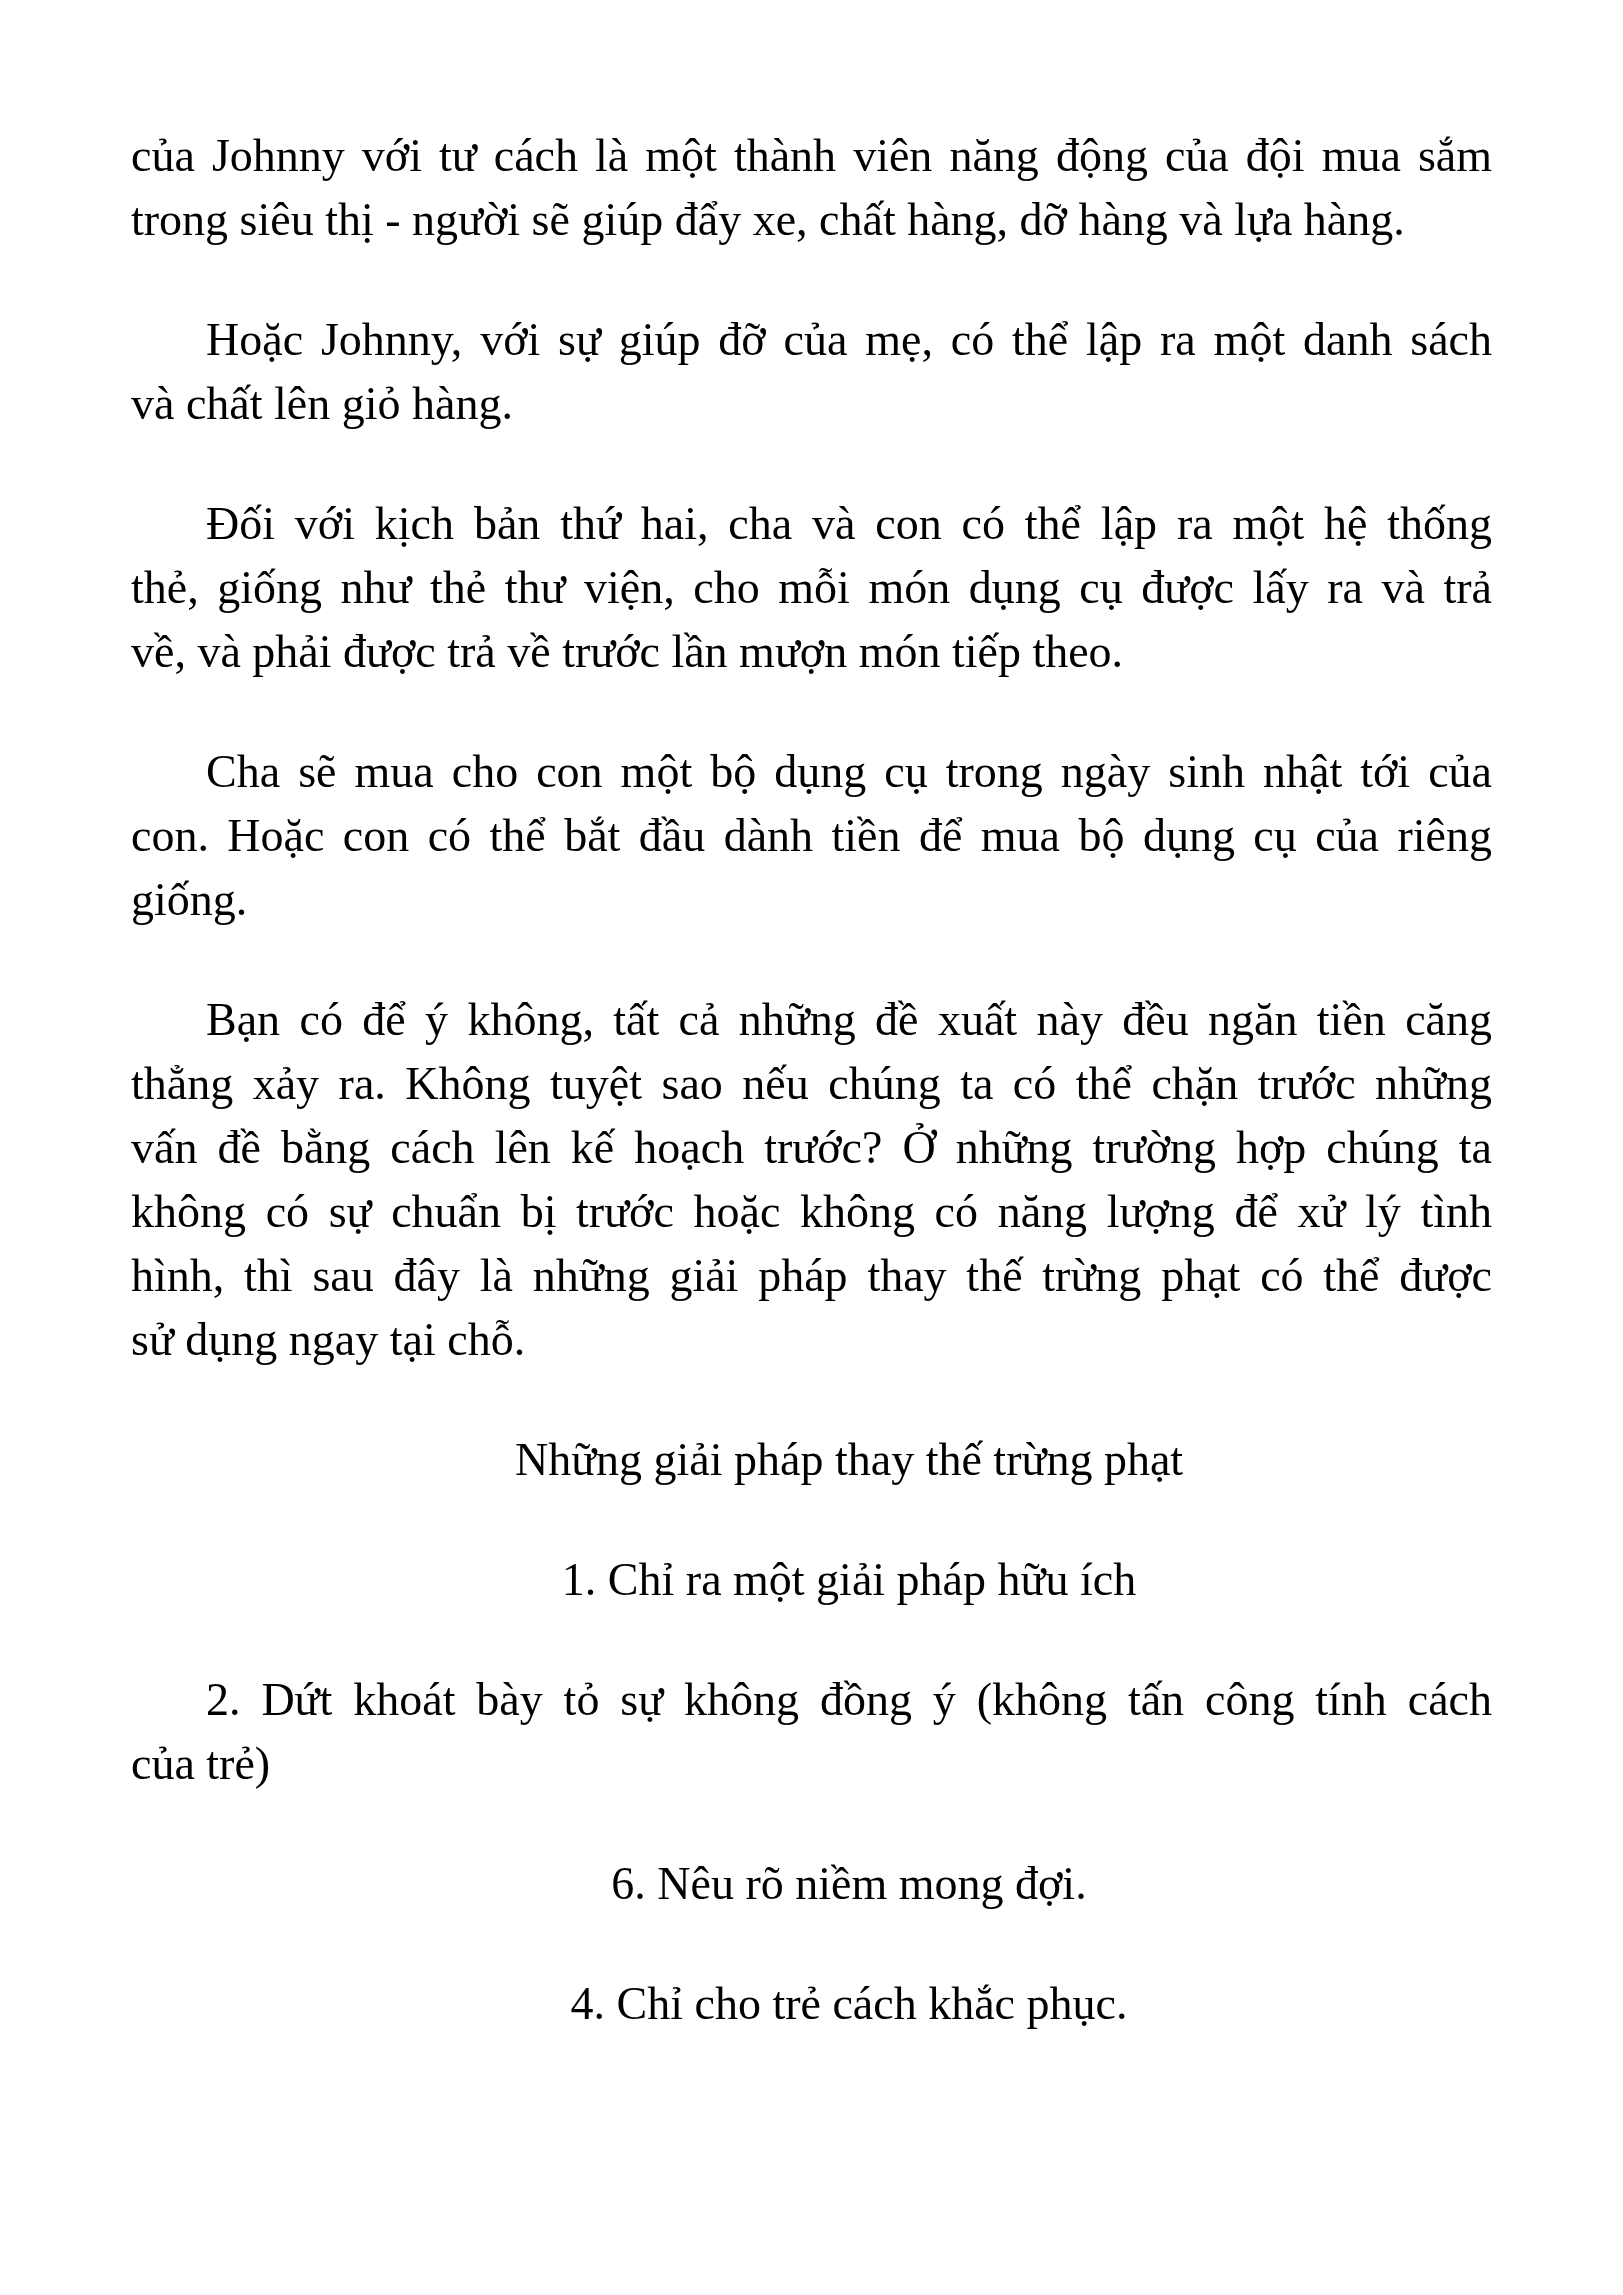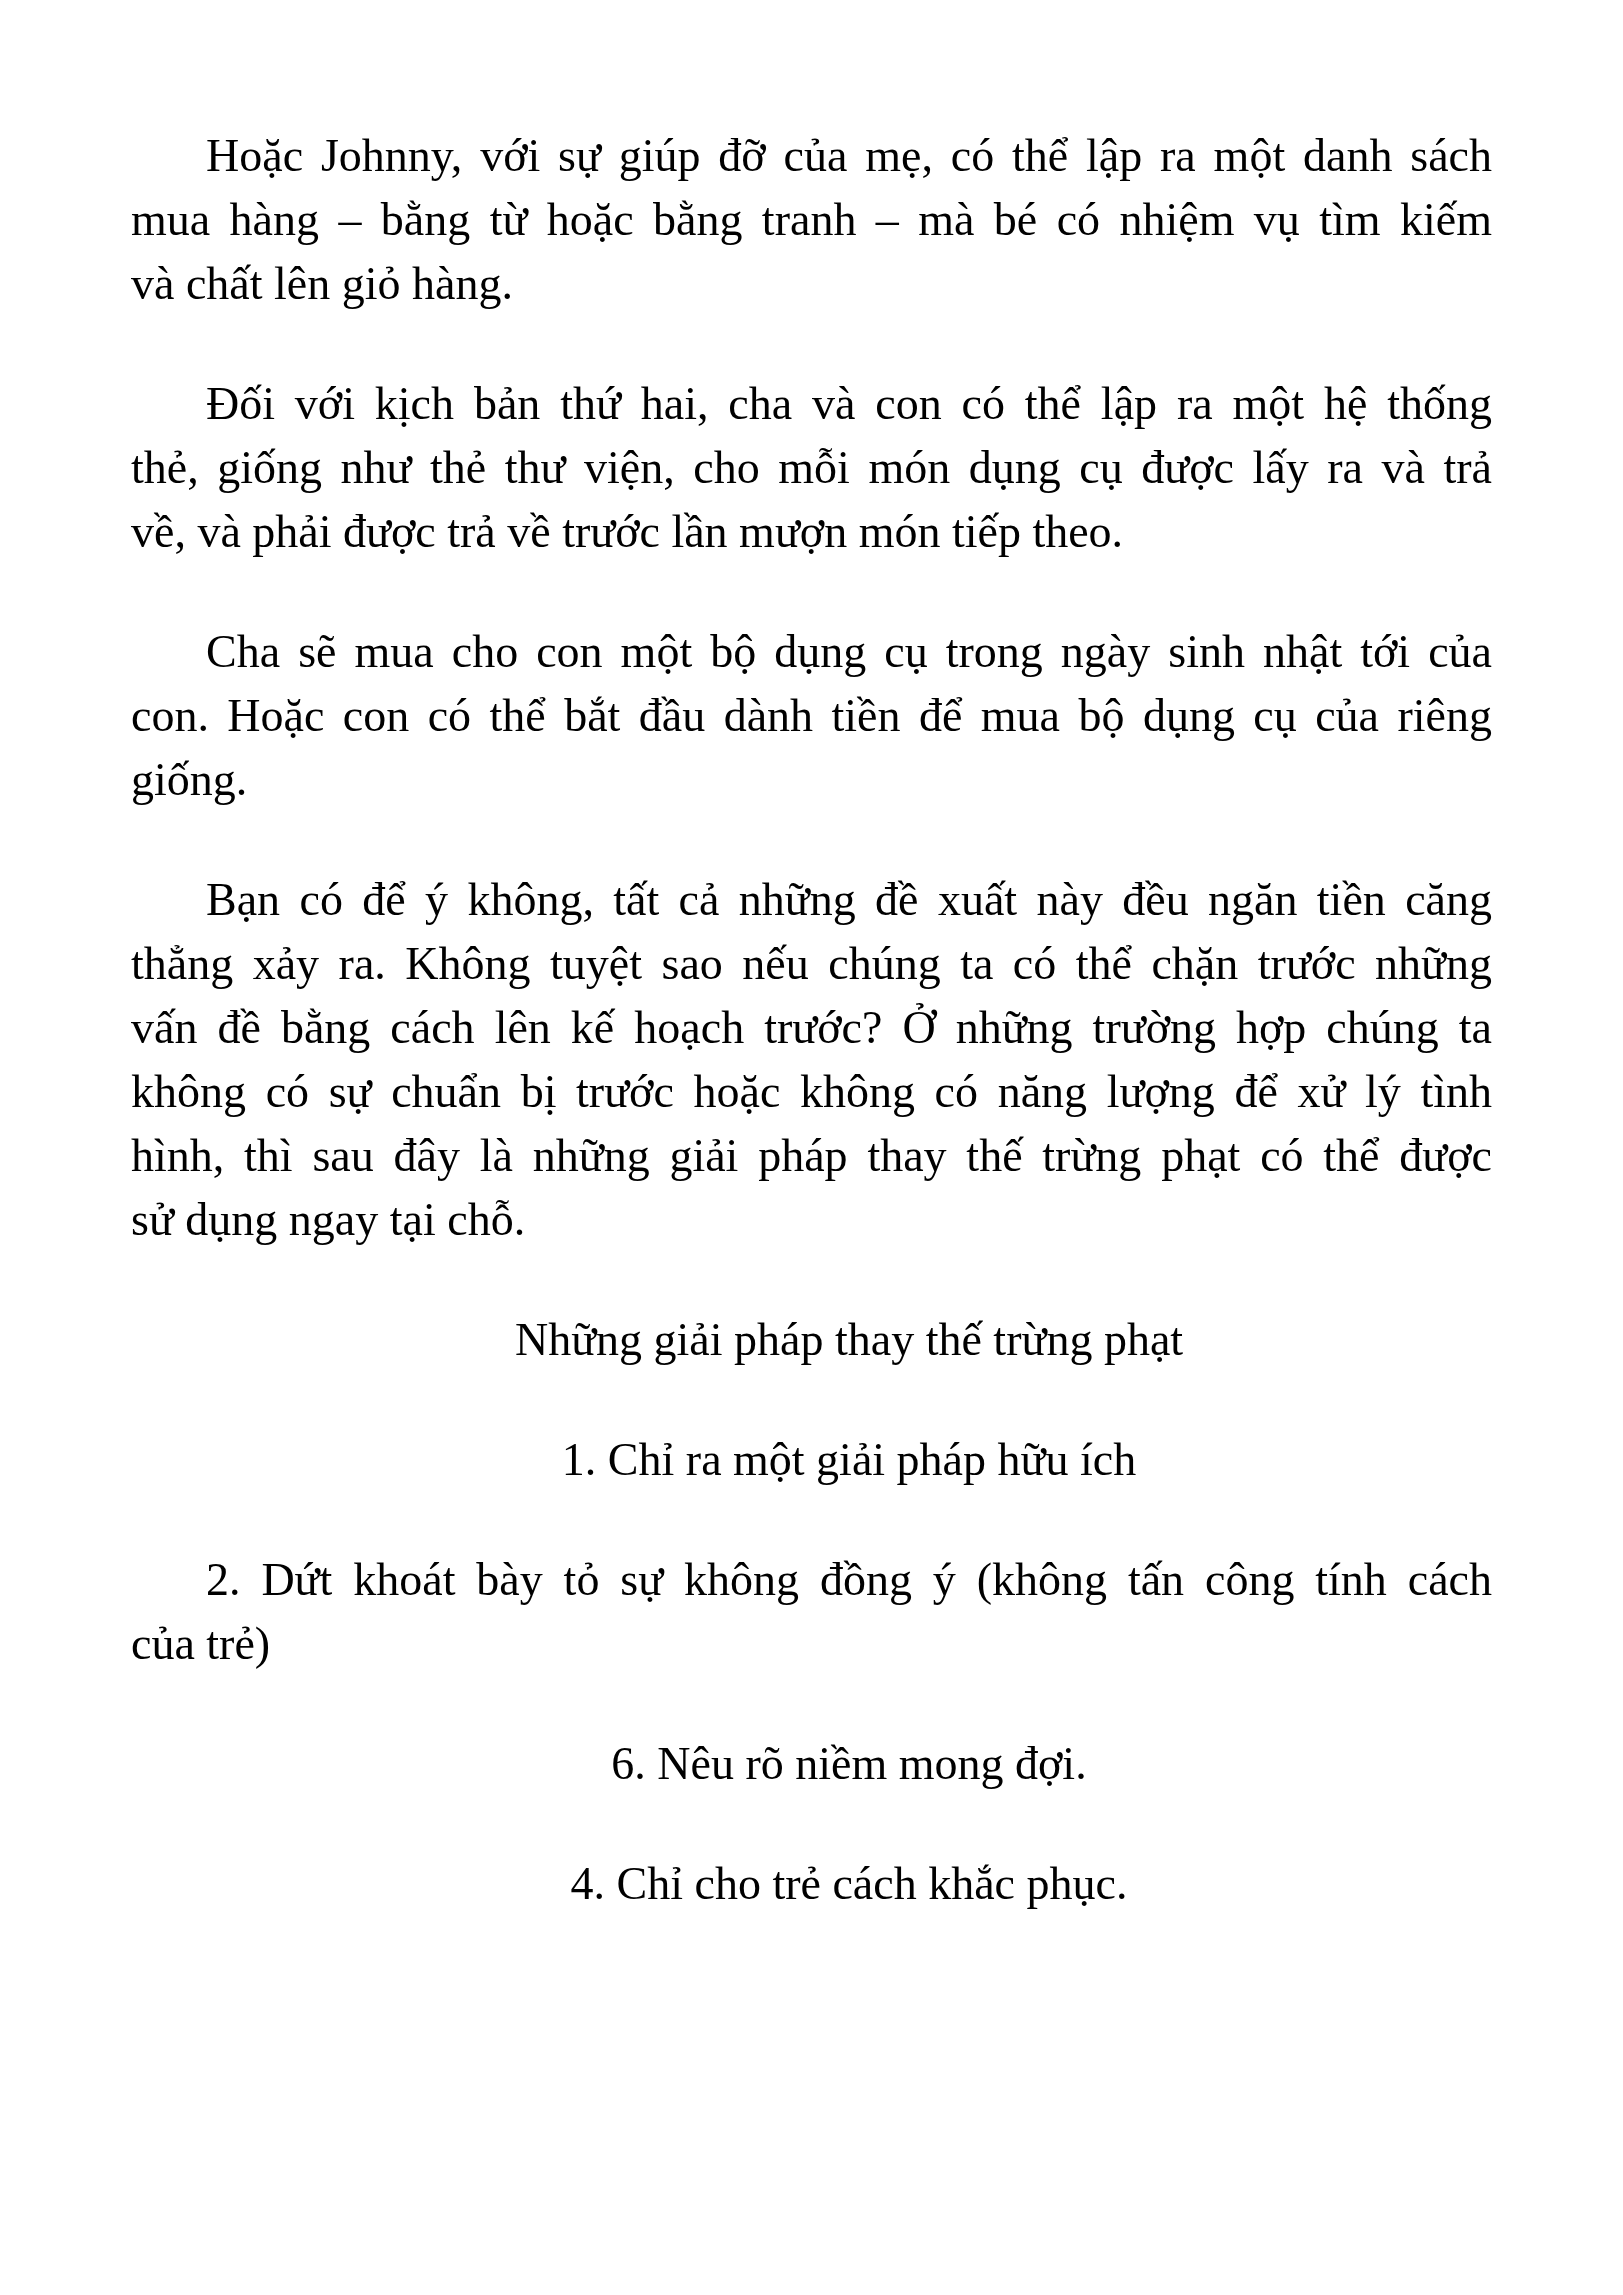--- a/index.html
+++ b/index.html
@@ -41,22 +41,25 @@
   .line.ind {
     text-indent: 75px;
     text-align: center;
   }
 </style>
 </head>
 <body style="background: rgb(255, 255, 255);">
 
 <main class="page-content" style="color: rgb(0, 0, 0);">
     <div class="para">
+      <div class="line jl">của Johnny với tư cách là một thành viên năng động của đội mua sắm</div>
+      <div class="line">trong siêu thị - người sẽ giúp đẩy xe, chất hàng, dỡ hàng và lựa hàng.</div>
+    </div>
+    <div class="para">
       <div class="line jl ind">Hoặc Johnny, với sự giúp đỡ của mẹ, có thể lập ra một danh sách</div>
-      <div class="line jl">mua hàng – bằng từ hoặc bằng tranh – mà bé có nhiệm vụ tìm kiếm</div>
       <div class="line">và chất lên giỏ hàng.</div>
     </div>
     <div class="para">
       <div class="line jl ind">Đối với kịch bản thứ hai, cha và con có thể lập ra một hệ thống</div>
       <div class="line jl">thẻ, giống như thẻ thư viện, cho mỗi món dụng cụ được lấy ra và trả</div>
       <div class="line">về, và phải được trả về trước lần mượn món tiếp theo.</div>
     </div>
     <div class="para">
       <div class="line jl ind">Cha sẽ mua cho con một bộ dụng cụ trong ngày sinh nhật tới của</div>
       <div class="line jl">con. Hoặc con có thể bắt đầu dành tiền để mua bộ dụng cụ của riêng</div>

